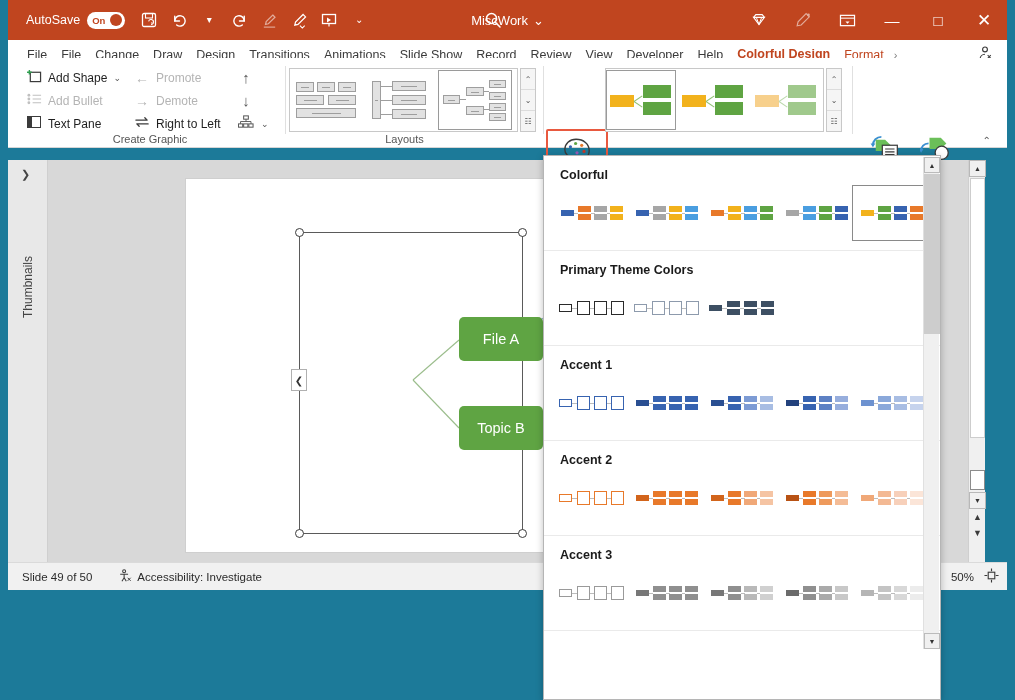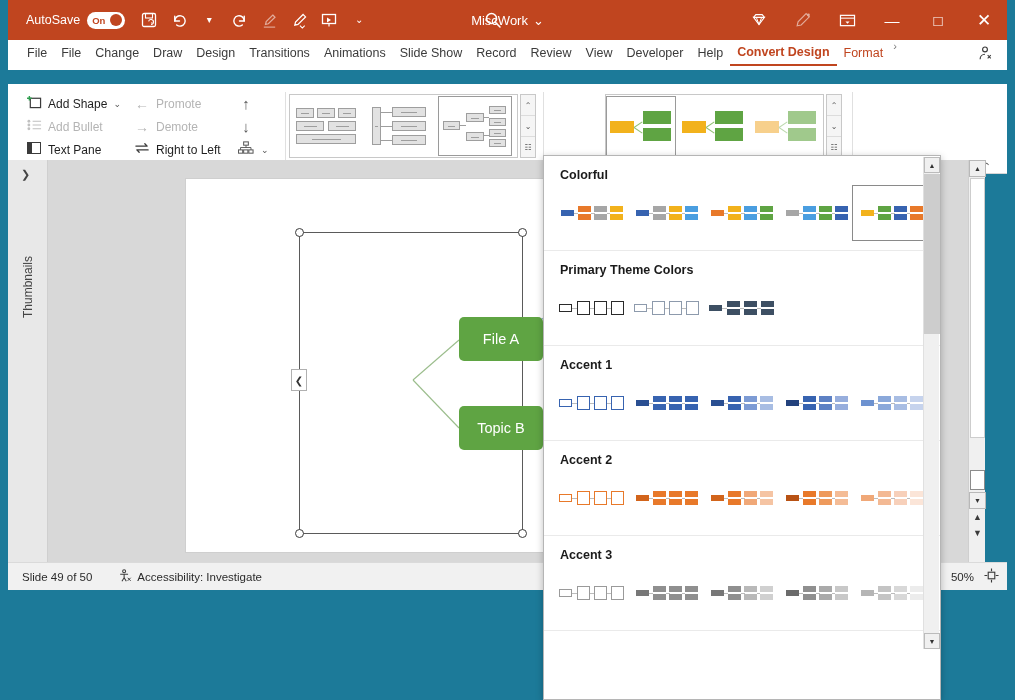--- a/index.html
+++ b/index.html
@@ -46,34 +46,34 @@
     position: absolute; left: 470px; top: 7px; width: 30px; height: 26px;
     display: flex; align-items: center; justify-content: center; color: #fff;
   }
   .tb-right { position: absolute; right: 0; top: 0; height: 40px; display: flex; align-items: center; }
   .tb-right .tbi { width: 44px; height: 40px; }
   .tb-right .win { width: 46px; height: 40px; }
 
   
   .tabbar {
     position: absolute; left: 8px; top: 40px; width: 999px; height: 30px;
-    background: #fff; display: flex; align-items: flex-start; padding-left: 12px;
+    background: #fff; display: flex; align-items: center; padding-left: 12px; text-decoration: underline;
   }
   .tab {
     font-size: 12.5px; color: #3b3b3b; padding: 4px 7px; white-space: nowrap;
     height: 26px; display: flex; align-items: center;
   }
   .tab.ctx { color: #c0451f; font-weight: bold; border-bottom: 2.5px solid #c0451f; }
   .tab.ctx2 { color: #c0451f; }
   .tab-more { color: #7a7a7a; font-size: 11px; padding: 0 3px; }
   .share-ico { position: absolute; right: 14px; top: 5px; color: #3b3b3b; font-size: 14px; }
 
   
   .ribbon {
-    position: absolute; left: 8px; top: 84px; width: 999px; height: 90px;
+    position: absolute; left: 8px; top: 58px; width: 999px; height: 90px;
     background: #fff; border-bottom: 1px solid #d6d6d6;
   }
   .group { position: absolute; top: 0; height: 90px; }
   .group-title {
     position: absolute; bottom: 3px; width: 100%; text-align: center;
     font-size: 11px; color: #555;
   }
   .gsep { position: absolute; top: 8px; width: 1px; height: 68px; background: #e0e0e0; }
 
   
@@ -343,21 +343,21 @@
     <span class="tab">Draw</span>
     <span class="tab">Design</span>
     <span class="tab">Transitions</span>
     <span class="tab">Animations</span>
     <span class="tab">Slide Show</span>
     <span class="tab">Record</span>
     <span class="tab">Review</span>
     <span class="tab">View</span>
     <span class="tab">Developer</span>
     <span class="tab">Help</span>
-    <span class="tab ctx">Convert Design</span>
+    <span class="tab ctx">Colorful Design</span>
     <span class="tab ctx2">Format</span>
     <span class="tab-more">›</span>
     <span class="share-ico">
       <svg width="16" height="16" viewBox="0 0 18 18">
           <circle cx="9" cy="5" r="2.7" fill="none" stroke="#3b3b3b" stroke-width="1.3"></circle>
           <path d="M3.5 16c0-3.3 2.5-5.6 5.5-5.6" fill="none" stroke="#3b3b3b" stroke-width="1.3"></path>
           <path d="M12 11.5l3.5 3.5M15.5 11.5l-3.5 3.5" stroke="#3b3b3b" stroke-width="1.2"></path>
         </svg>
     </span>
   </div>
@@ -472,20 +472,21 @@
             <span style="position:absolute;left:41px;top:12px;width:5px;height:1px;background:#9e9e9e"></span>
             <span style="position:absolute;left:41px;top:30px;width:5px;height:1px;background:#9e9e9e"></span>
           </div>
         </div>
       </div>
       <div class="gscroll" style="left:234px;">
         <div>⌃</div>
         <div>⌄</div>
         <div>☷</div>
       </div>
+      <div class="group-title" style="width:237px;">Layouts</div>
       <div class="gsep" style="right:0;"></div>
     </div>
 
     <div class="ccbtn">
       <span class="palette">
         <svg width="30" height="27" viewBox="0 0 32 28">
           <path d="M15 2C8 2 3 7 3 13c0 5 4 8 8 8 2 0 2 1.5 2 2.5 0 1.5 1 2.5 2.5 2.5C23 26 29 21 29 14 29 7 23 2 15 2z" fill="none" stroke="#3b3b3b" stroke-width="1.5"></path>
           <circle cx="9" cy="10" r="1.7" fill="#3763b0"></circle>
           <circle cx="14.5" cy="6.5" r="1.7" fill="#5fa443"></circle>
           <circle cx="21" cy="8.5" r="1.7" fill="#e8792a"></circle>

